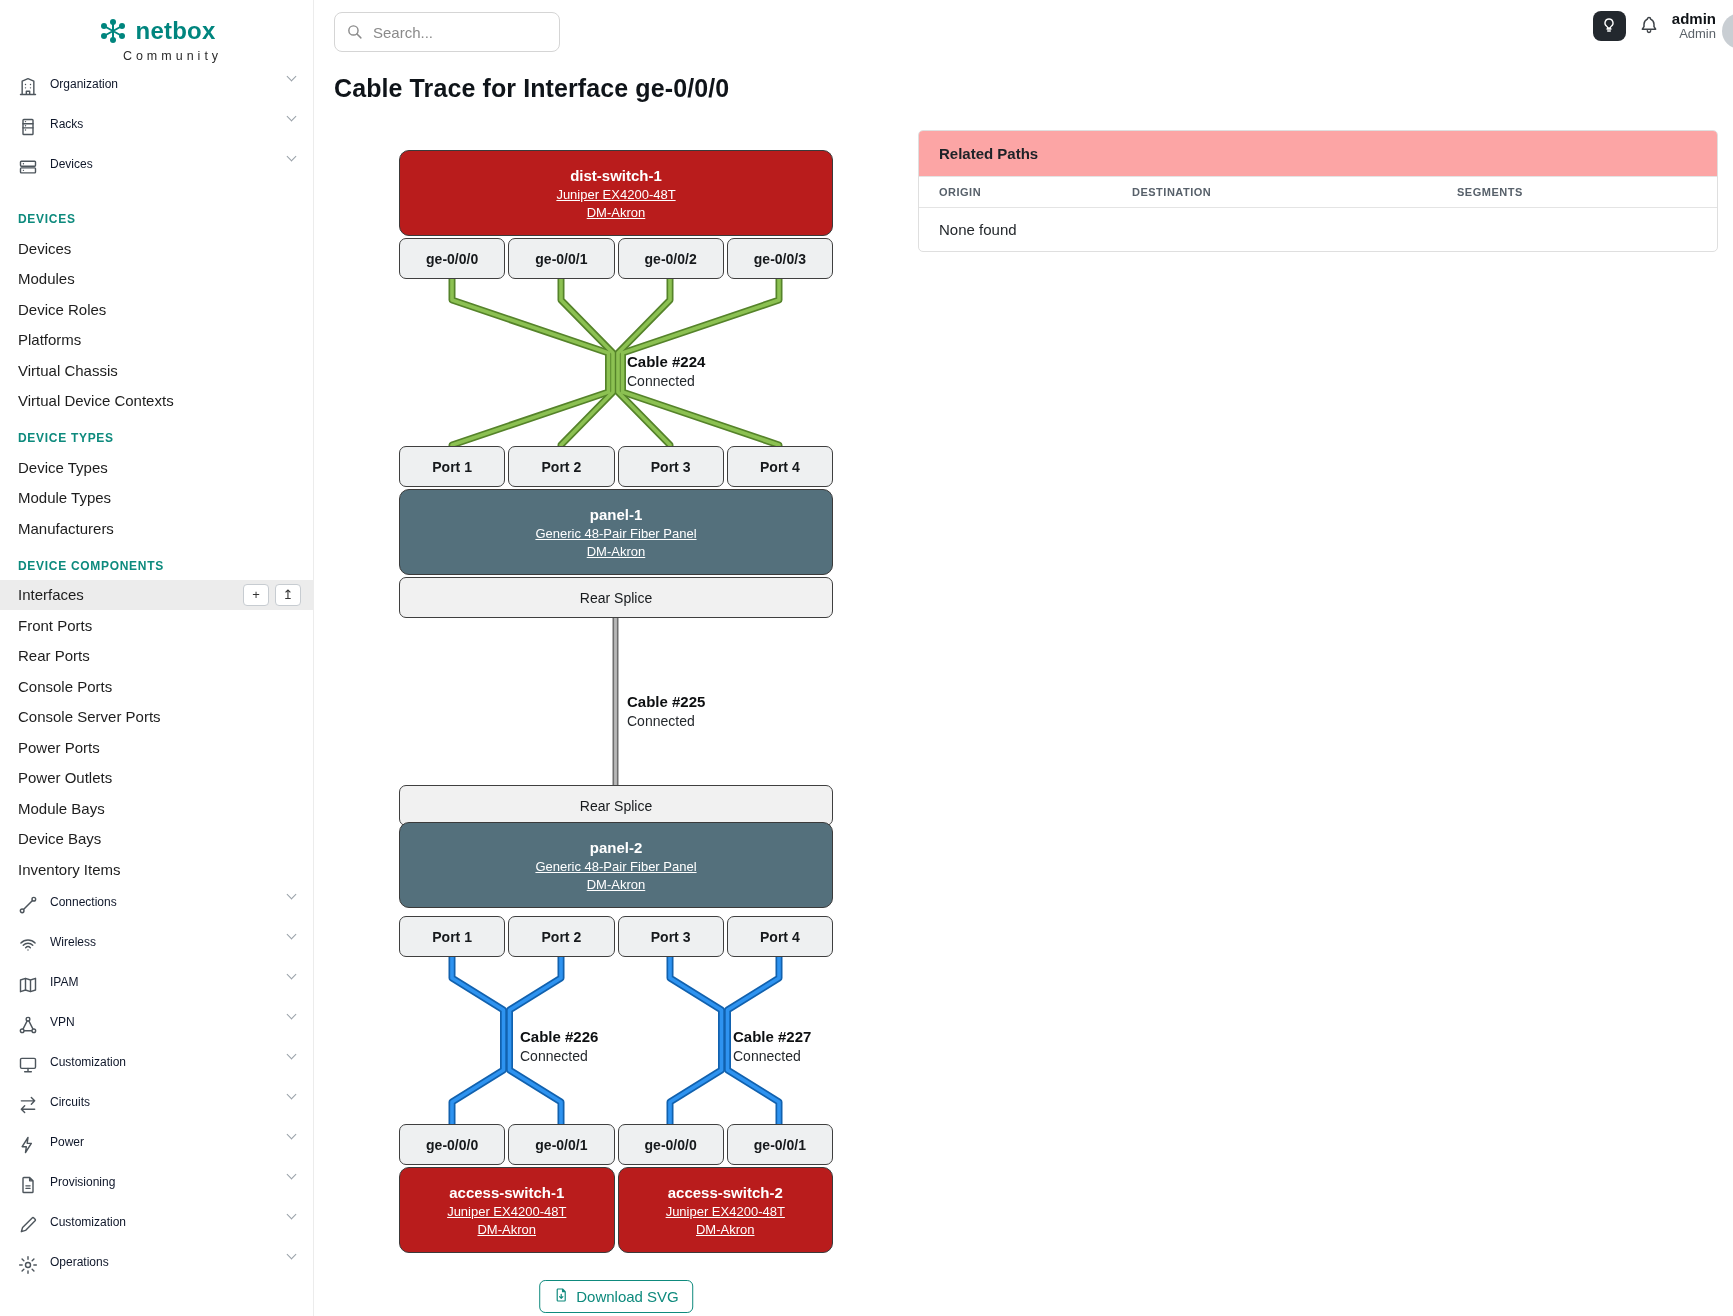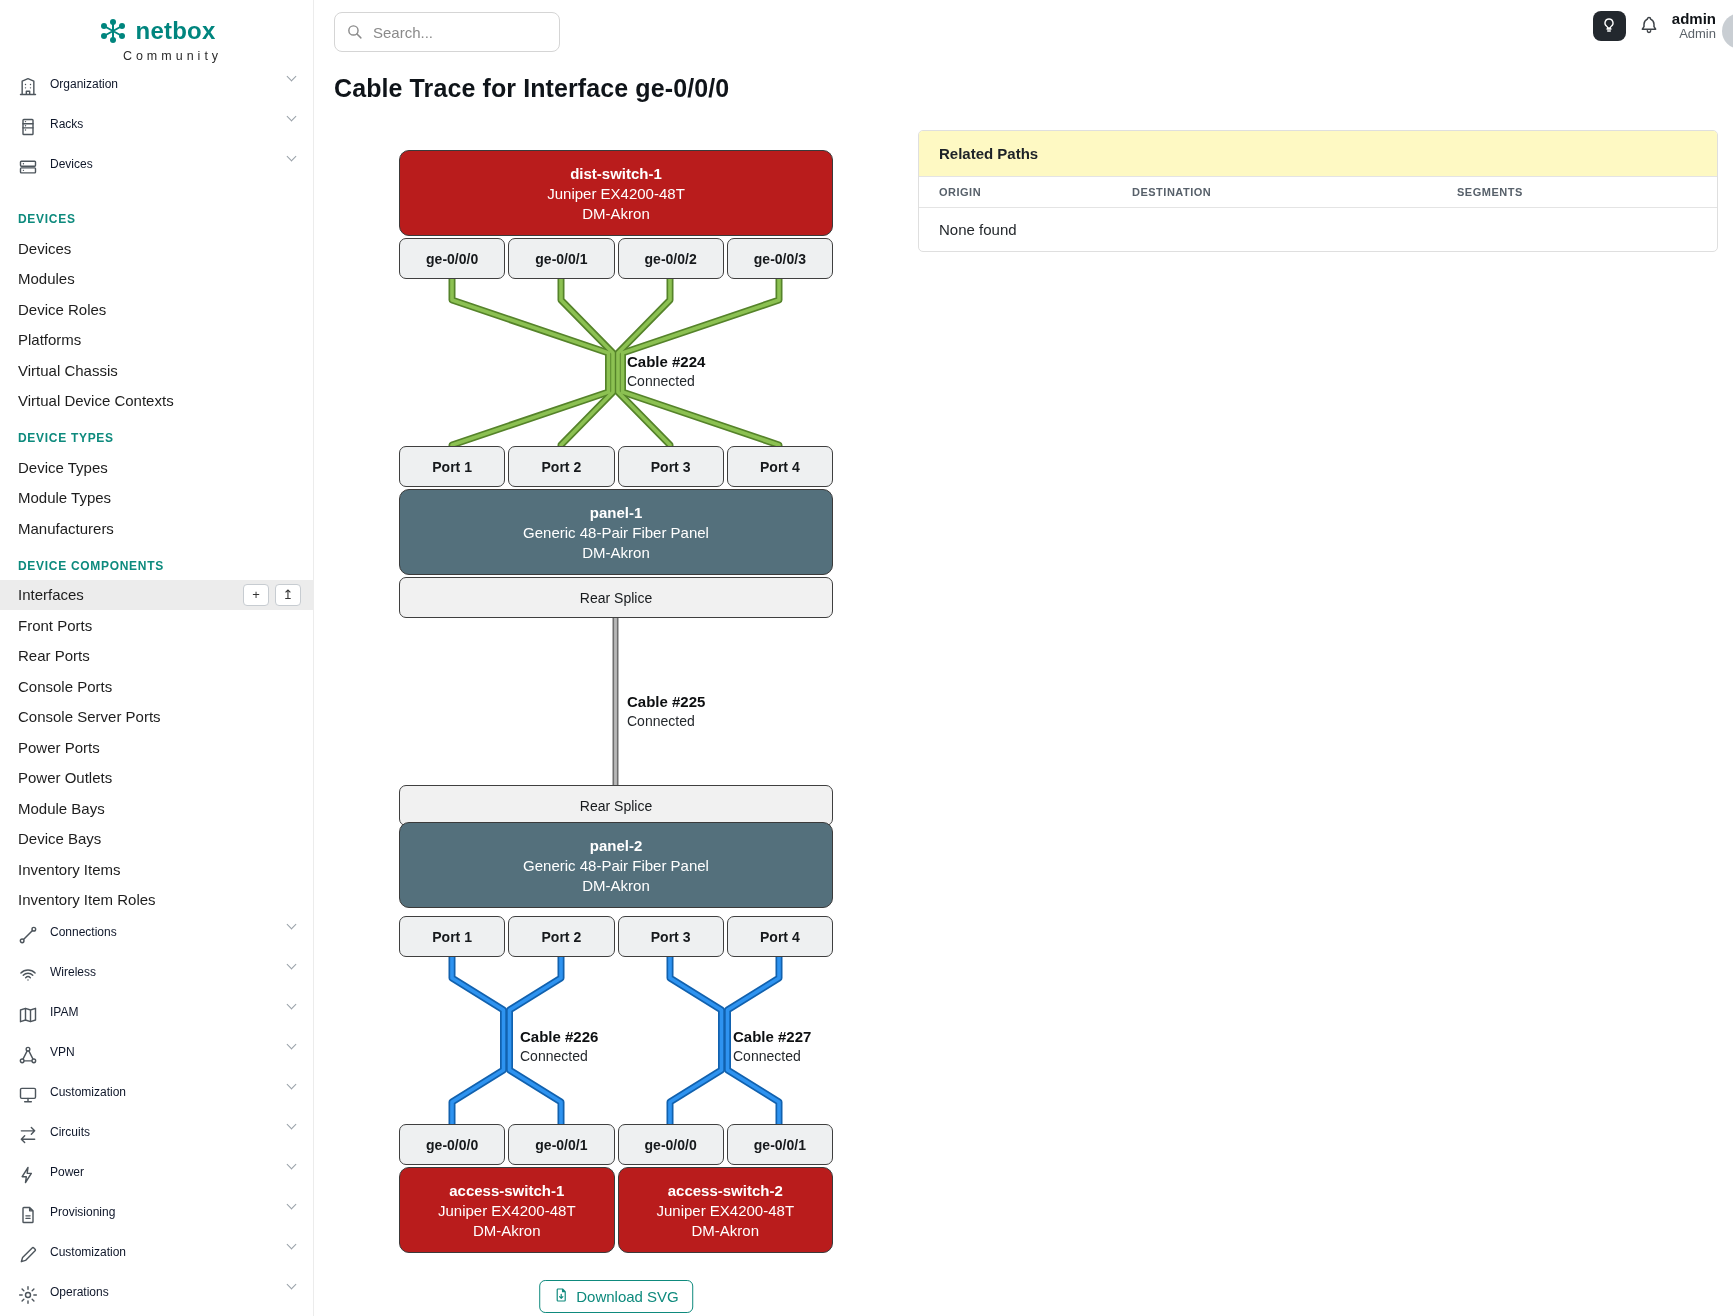--- a/index.html
+++ b/index.html
@@ -65,21 +65,21 @@
   .b-in  { stroke:#2e93f0; stroke-width:3.6; }
   .gy-out{ stroke:#6f6f6f; stroke-width:6; }
   .gy-in { stroke:#b9b9b9; stroke-width:2.8; }
 
   .tbox { position:absolute; left:0; width:434px; height:86px; border-radius:10px; border:1px solid #3a3a3a;
           display:flex; flex-direction:column; align-items:center; justify-content:center; gap:3px;
           z-index:1; color:#fff; text-align:center; cursor:pointer; }
   .tbox.blue { background:#b91c1c; }
   .tbox.slate { background:#54707c; }
   .tname { font-size:15px; font-weight:700; }
-  .tsub { font-size:15px; }
+  .tsub { font-size:13px;text-decoration:underline; }
 
   .trow { position:absolute; left:0; width:434px; height:41px; display:flex; gap:3px; z-index:1; }
   .tcell { flex:1; background:#eef0f1; border:1px solid #3f3f3f; border-radius:7px; display:flex;
            align-items:center; justify-content:center; font-size:14px; font-weight:700; color:#16191c;
            cursor:pointer; }
   .tsingle { position:absolute; left:0; width:434px; height:41px; background:#f1f1f1; border:1px solid #3f3f3f;
              border-radius:7px; display:flex; align-items:center; justify-content:center; font-size:14px;
              font-weight:500; color:#16191c; z-index:1; }
   .devrow { position:absolute; left:0; width:434px; height:86px; display:flex; gap:3px; z-index:1; }
   .devrow .tbox { position:relative; flex:1; width:auto; height:86px; }
@@ -89,21 +89,21 @@
   .clabel span { font-size:14px; color:#24282c; }
 
   .dl-btn { position:absolute; top:1130px; left:50%; transform:translateX(-50%); display:flex; align-items:center;
             gap:7px; border:1px solid #0e8a7d; background:#fff; color:#0e8a7d; border-radius:6px;
             padding:6px 13px; font-size:15px; font-weight:500; cursor:pointer; font-family:inherit; white-space:nowrap; }
   .dl-btn svg { width:16px; height:16px; }
 
   
   .card { position:absolute; left:604px; top:130px; width:800px; border:1px solid #dfdfdf; border-radius:5px;
           background:#fff; overflow:hidden; }
-  .card-header { padding:14px 20px; background:#fef9c3; font-size:15px; font-weight:600; color:#1d2227;
+  .card-header { padding:14px 20px; background:#fca5a5; font-size:15px; font-weight:600; color:#1d2227;
                  border-bottom:1px solid #e4e4e4; }
   .card-cols { display:grid; grid-template-columns:193px 325px 1fr; padding:9px 20px; font-size:11px;
                font-weight:700; letter-spacing:.5px; color:#57606a; border-bottom:1px solid #e4e4e4; }
   .card-empty { padding:13px 20px; font-size:15px; color:#24282c; }
 </style>
 </head>
 <body>
 
 <div class="app">
 
@@ -216,23 +216,20 @@
       </div>
     <div class="side-item">
         <span>Module Bays</span>
       </div>
     <div class="side-item">
         <span>Device Bays</span>
       </div>
     <div class="side-item">
         <span>Inventory Items</span>
       </div>
-    <div class="side-item">
-        <span>Inventory Item Roles</span>
-      </div>
 
     <div class="side-group" style="margin-top:10px">
       <span class="gicon">
           <svg viewBox="0 0 24 24" fill="none" stroke="currentColor" stroke-width="1.7" stroke-linecap="round">
             <circle cx="5" cy="19" r="2.2"></circle>
             <circle cx="19" cy="5" r="2.2"></circle>
             <path d="M6.6 17.4L17.4 6.6"></path>
           </svg>
         </span>
       <span>Connections</span>

